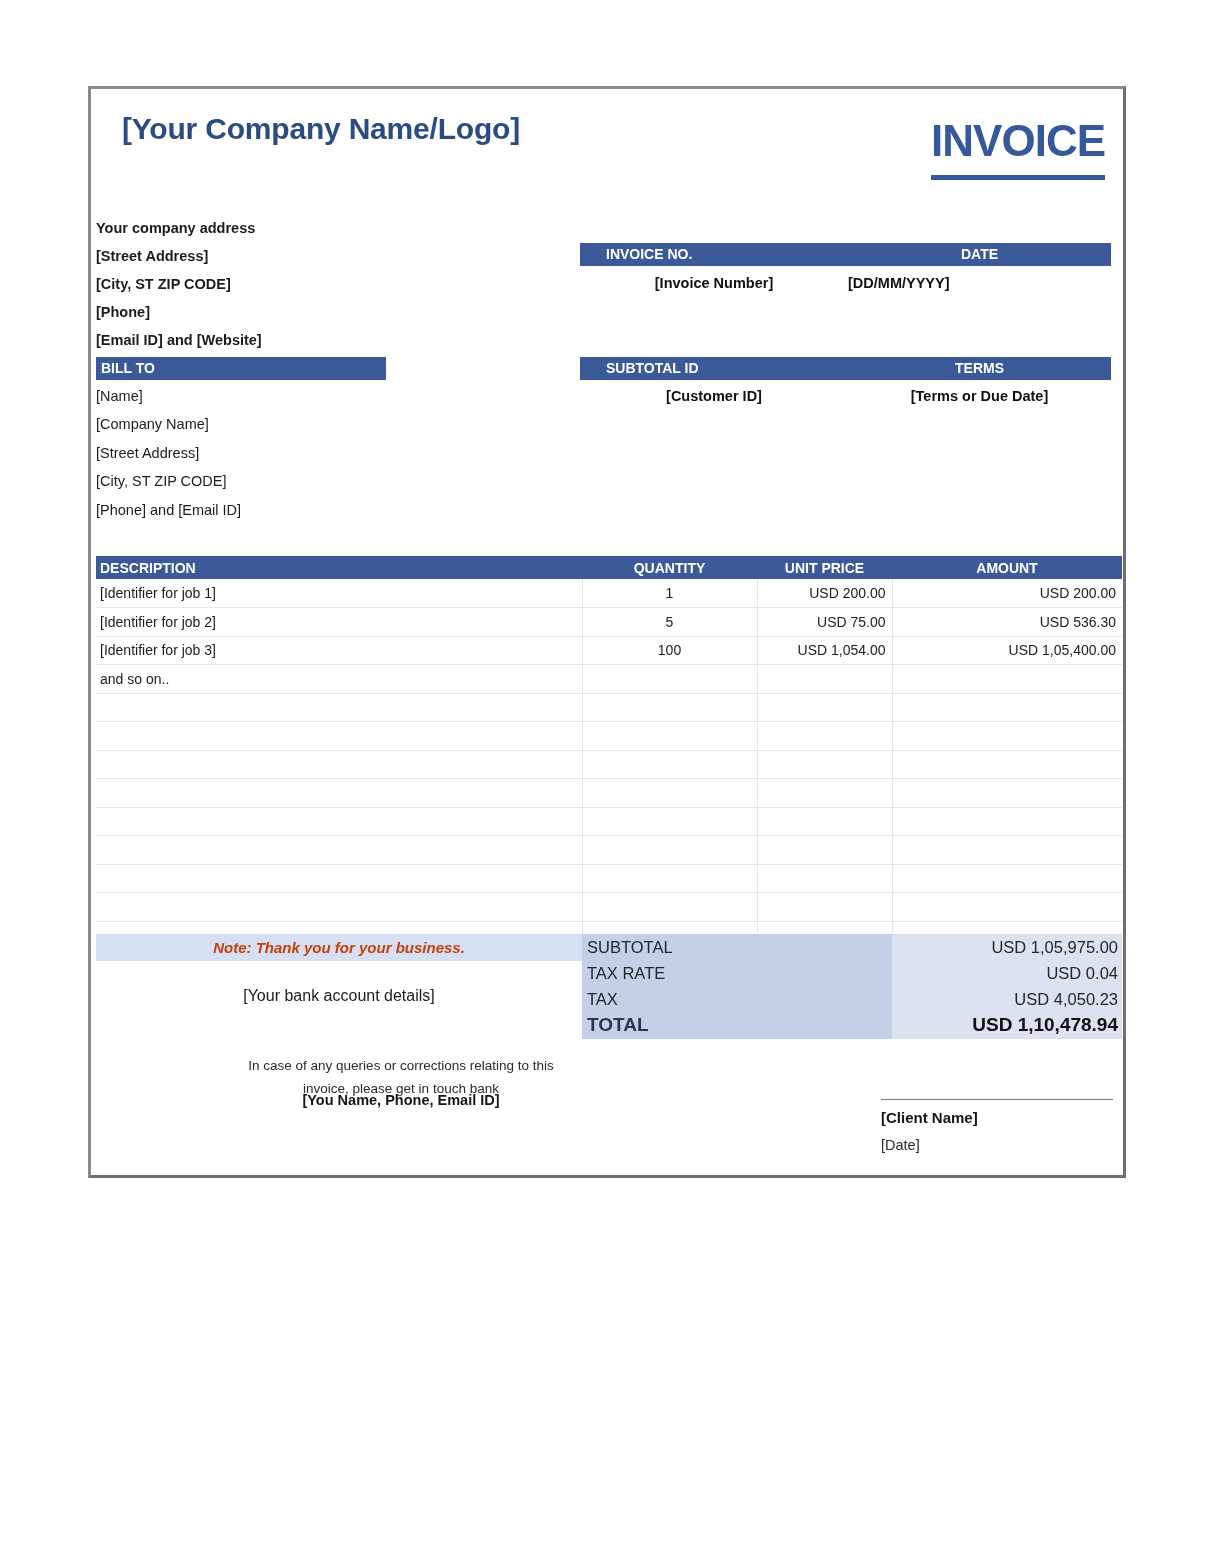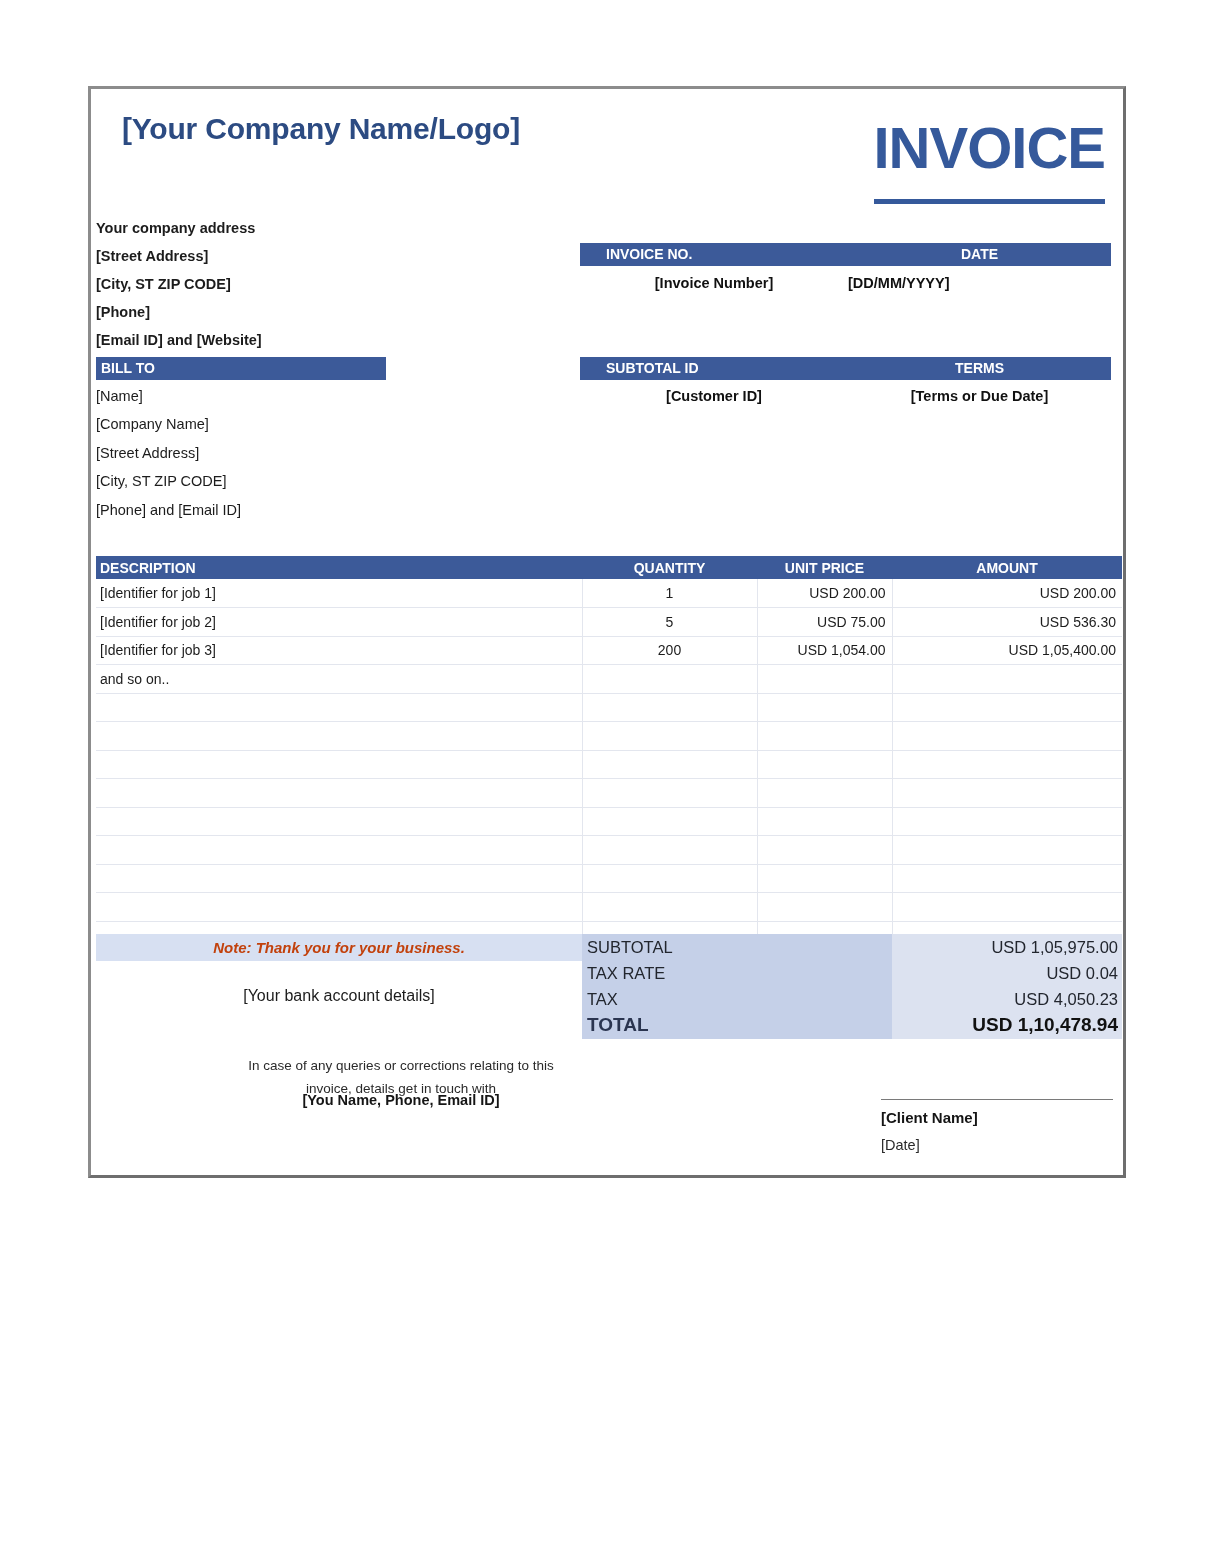--- a/index.html
+++ b/index.html
@@ -51,26 +51,26 @@
     font-weight: bold;
     color: #2c4b82;
     line-height: 1.30;
     text-align: center;
     letter-spacing: -0.2px;
   }
   .invoice-title {
     position: absolute;
     right: 18px;
     top: 30px;
-    font-size: 58px;
+    font-size: 44px;
     font-weight: bold;
     color: #35599b;
     line-height: 1;
     letter-spacing: -1px;
-    padding-bottom: 22px;
+    padding-bottom: 12px;
     border-bottom: 5px solid #35599b;
   }
 
   
   .company-address {
     position: absolute;
     left: 5px;
     top: 126px;
     width: 430px;
     font-size: 14.5px;
@@ -365,21 +365,21 @@
           <td class="c-amt">USD 200.00</td>
         </tr>
         <tr>
           <td class="c-desc">[Identifier for job 2]</td>
           <td class="c-qty">5</td>
           <td class="c-unit">USD 75.00</td>
           <td class="c-amt">USD 536.30</td>
         </tr>
         <tr>
           <td class="c-desc">[Identifier for job 3]</td>
-          <td class="c-qty">200</td>
+          <td class="c-qty">100</td>
           <td class="c-unit">USD 1,054.00</td>
           <td class="c-amt">USD 1,05,400.00</td>
         </tr>
         <tr>
           <td class="c-desc">and so on..</td>
           <td class="c-qty"></td>
           <td class="c-unit"></td>
           <td class="c-amt"></td>
         </tr>
         <tr>
@@ -453,21 +453,21 @@
       <div class="sum-values">
         <div class="sum-row">USD 1,05,975.00</div>
         <div class="sum-row">USD 0.04</div>
         <div class="sum-row">USD 4,050.23</div>
         <div class="sum-row total-row">USD 1,10,478.94</div>
       </div>
     </div>
 
     <div class="footer-note">
       <div>In case of any queries or corrections relating to this</div>
-      <div>invoice, details get in touch with</div>
+      <div>invoice, please get in touch bank</div>
     </div>
     <div class="footer-contact">[You Name, Phone, Email ID]</div>
 
     <div class="sign-block">
       <div class="sign-rule"></div>
       <div class="sign-name">[Client Name]</div>
       <div class="sign-date">[Date]</div>
     </div>
 
   </div>

